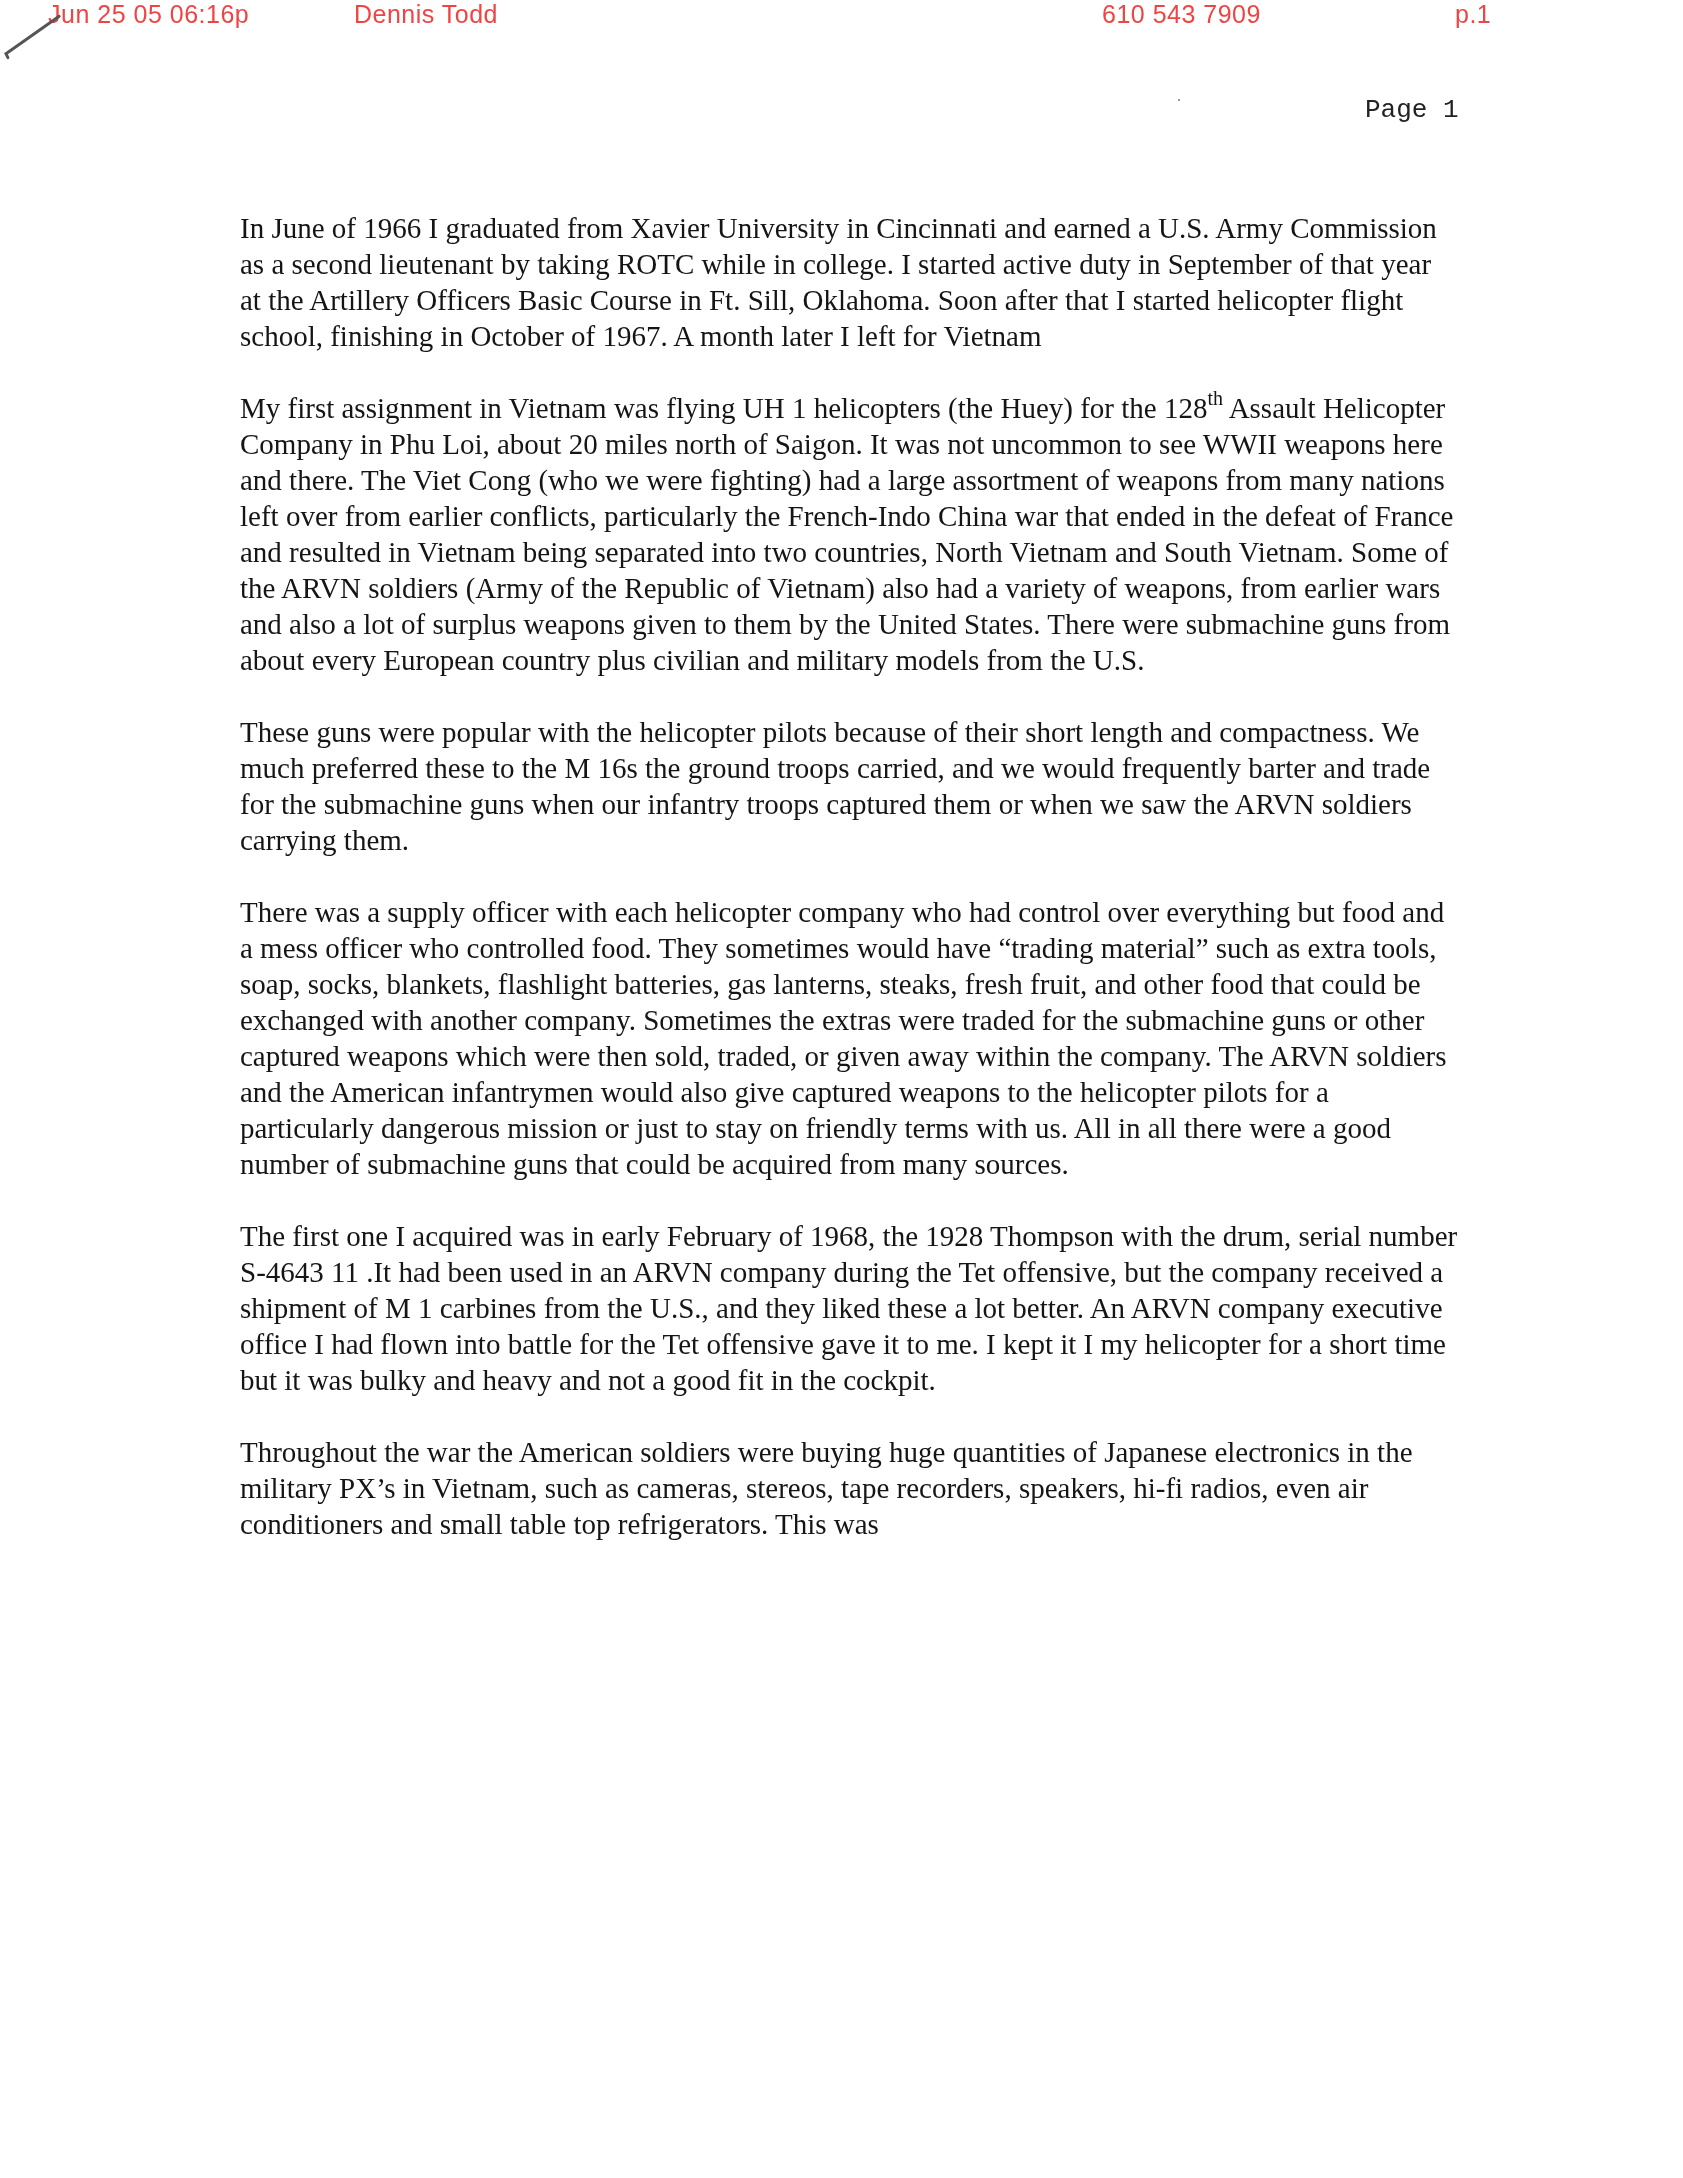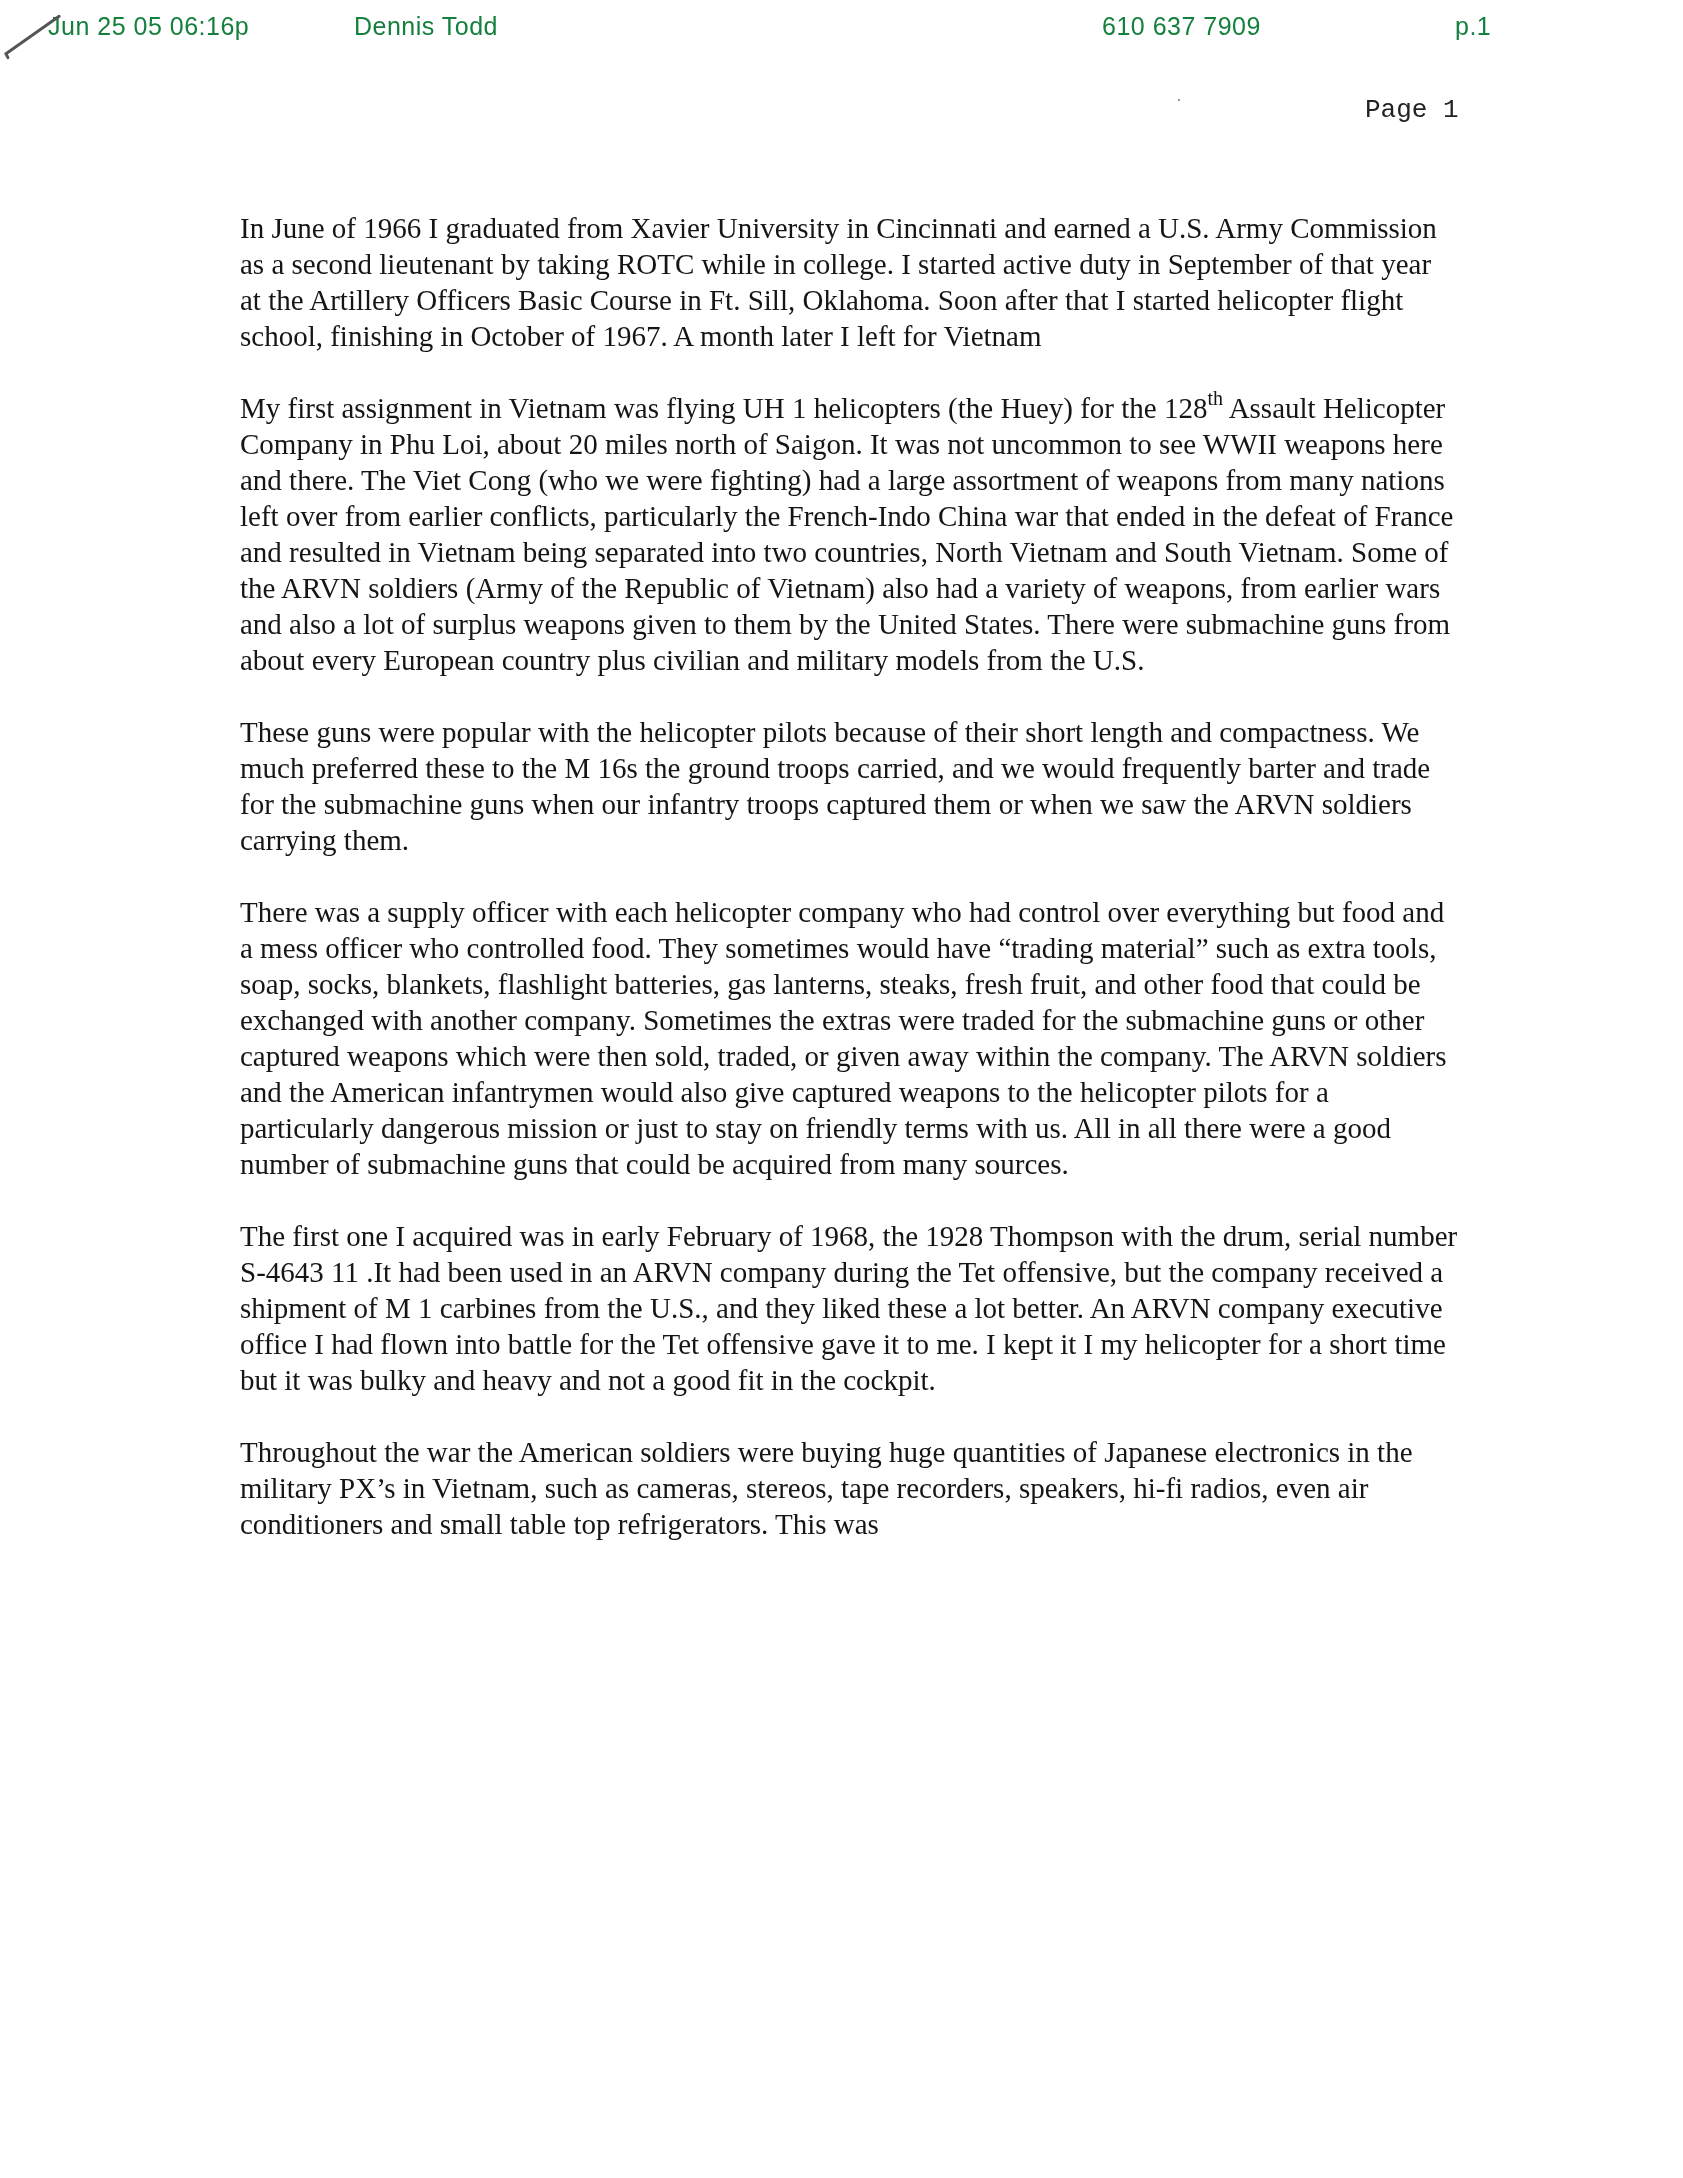--- a/index.html
+++ b/index.html
@@ -1,19 +1,19 @@
 <!DOCTYPE html>
 <html><head>
 <meta charset="utf-8">
 <style>
   html, body { margin: 0; padding: 0; background: #ffffff; }
   body { width: 1683px; height: 2178px; position: relative; overflow: hidden; color: #111; }
   .fax-header {
-    position: absolute; top: 12px; left: 0; width: 1683px; height: 40px;
-    font-family: "Liberation Sans", sans-serif; font-size: 25px; color: #15803d; letter-spacing: 0.5px;
+    position: absolute; top: 0; left: 0; width: 1683px; height: 40px;
+    font-family: "Liberation Sans", sans-serif; font-size: 25px; color: #ef4444; letter-spacing: 0.5px;
   }
   .fax-header span { position: absolute; top: 0; white-space: nowrap; }
   .fh-date { left: 48px; }
   .fh-name { left: 354px; }
   .fh-phone { left: 1102px; }
   .fh-page { left: 1455px; }
   .fax-mark { position: absolute; left: 2px; top: 10px; width: 69px; height: 50px; }
   .page-label {
     position: absolute; top: 95px; left: 1365px;
     font-family: "Liberation Mono", monospace; font-size: 26px; color: #222;
@@ -25,21 +25,21 @@
   .body-text p { margin: 0 0 36px 0; }
   sup { font-size: 20px; line-height: 0; position: relative; top: -2px; }
   .scan-mark { position: absolute; background: #ddd; }
 </style>
 </head>
 <body>
 
 <div class="fax-header">
   <span class="fh-date">Jun 25 05 06:16p</span>
   <span class="fh-name">Dennis Todd</span>
-  <span class="fh-phone">610 637 7909</span>
+  <span class="fh-phone">610 543 7909</span>
   <span class="fh-page">p.1</span>
 </div>
 
 <svg class="fax-mark" viewBox="0 0 70 50">
   <path d="M6 48 L4 44 L58 6" stroke="#555" stroke-width="3" fill="none" stroke-linecap="round"></path>
 </svg>
 
 <div class="page-label">Page 1</div>
 
 <div class="body-text">

